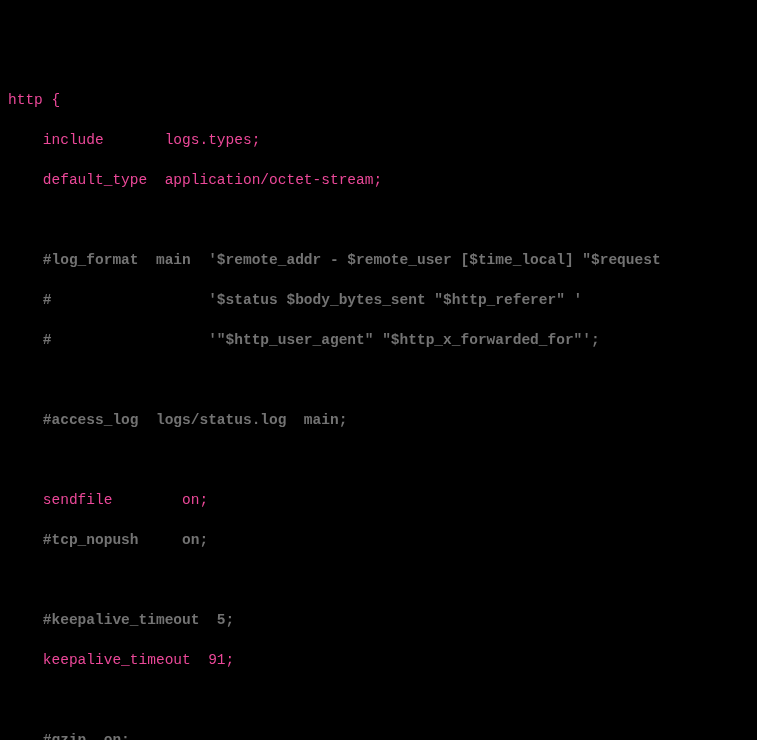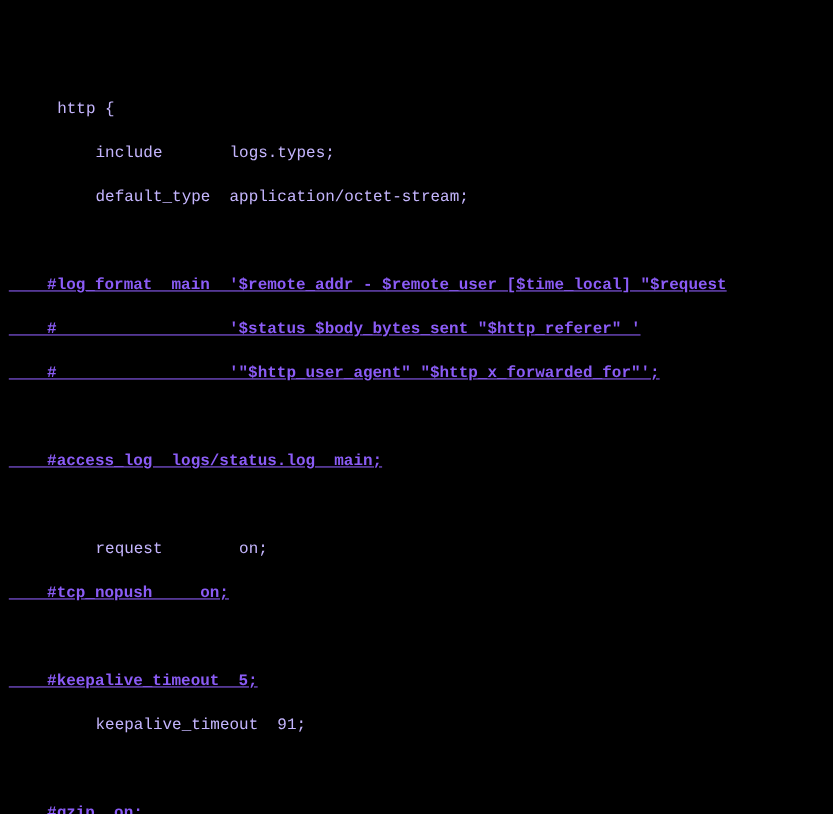--- a/index.html
+++ b/index.html
@@ -17,45 +17,43 @@
       height: 740px;
       overflow: hidden;
       padding: 10px 0 0 8px;
       white-space: pre;
     }
     .line {
       display: block;
       min-height: 20px;
     }
     .white {
-      color: #c4b5fd;
-      margin-left: 44px;
+      color: #ec4899;
     }
     .comment {
-      color: #8b5cf6;
+      color: #737373;
       font-weight: bold;
-      text-decoration: underline;
     }
   </style>
 </head>
 <body>
 
 
 
 <span class="line white">http {</span>
 <span class="line white">    include       logs.types;</span>
 <span class="line white">    default_type  application/octet-stream;</span>
 <span class="line"></span>
 <span class="line comment">    #log_format  main  '$remote_addr - $remote_user [$time_local] "$request</span>
 <span class="line comment">    #                  '$status $body_bytes_sent "$http_referer" '</span>
 <span class="line comment">    #                  '"$http_user_agent" "$http_x_forwarded_for"';</span>
 <span class="line"></span>
 <span class="line comment">    #access_log  logs/status.log  main;</span>
 <span class="line"></span>
-<span class="line white">    request        on;</span>
+<span class="line white">    sendfile        on;</span>
 <span class="line comment">    #tcp_nopush     on;</span>
 <span class="line"></span>
 <span class="line comment">    #keepalive_timeout  5;</span>
 <span class="line white">    keepalive_timeout  91;</span>
 <span class="line"></span>
 <span class="line comment">    #gzip  on;</span>
 
 
 
 

